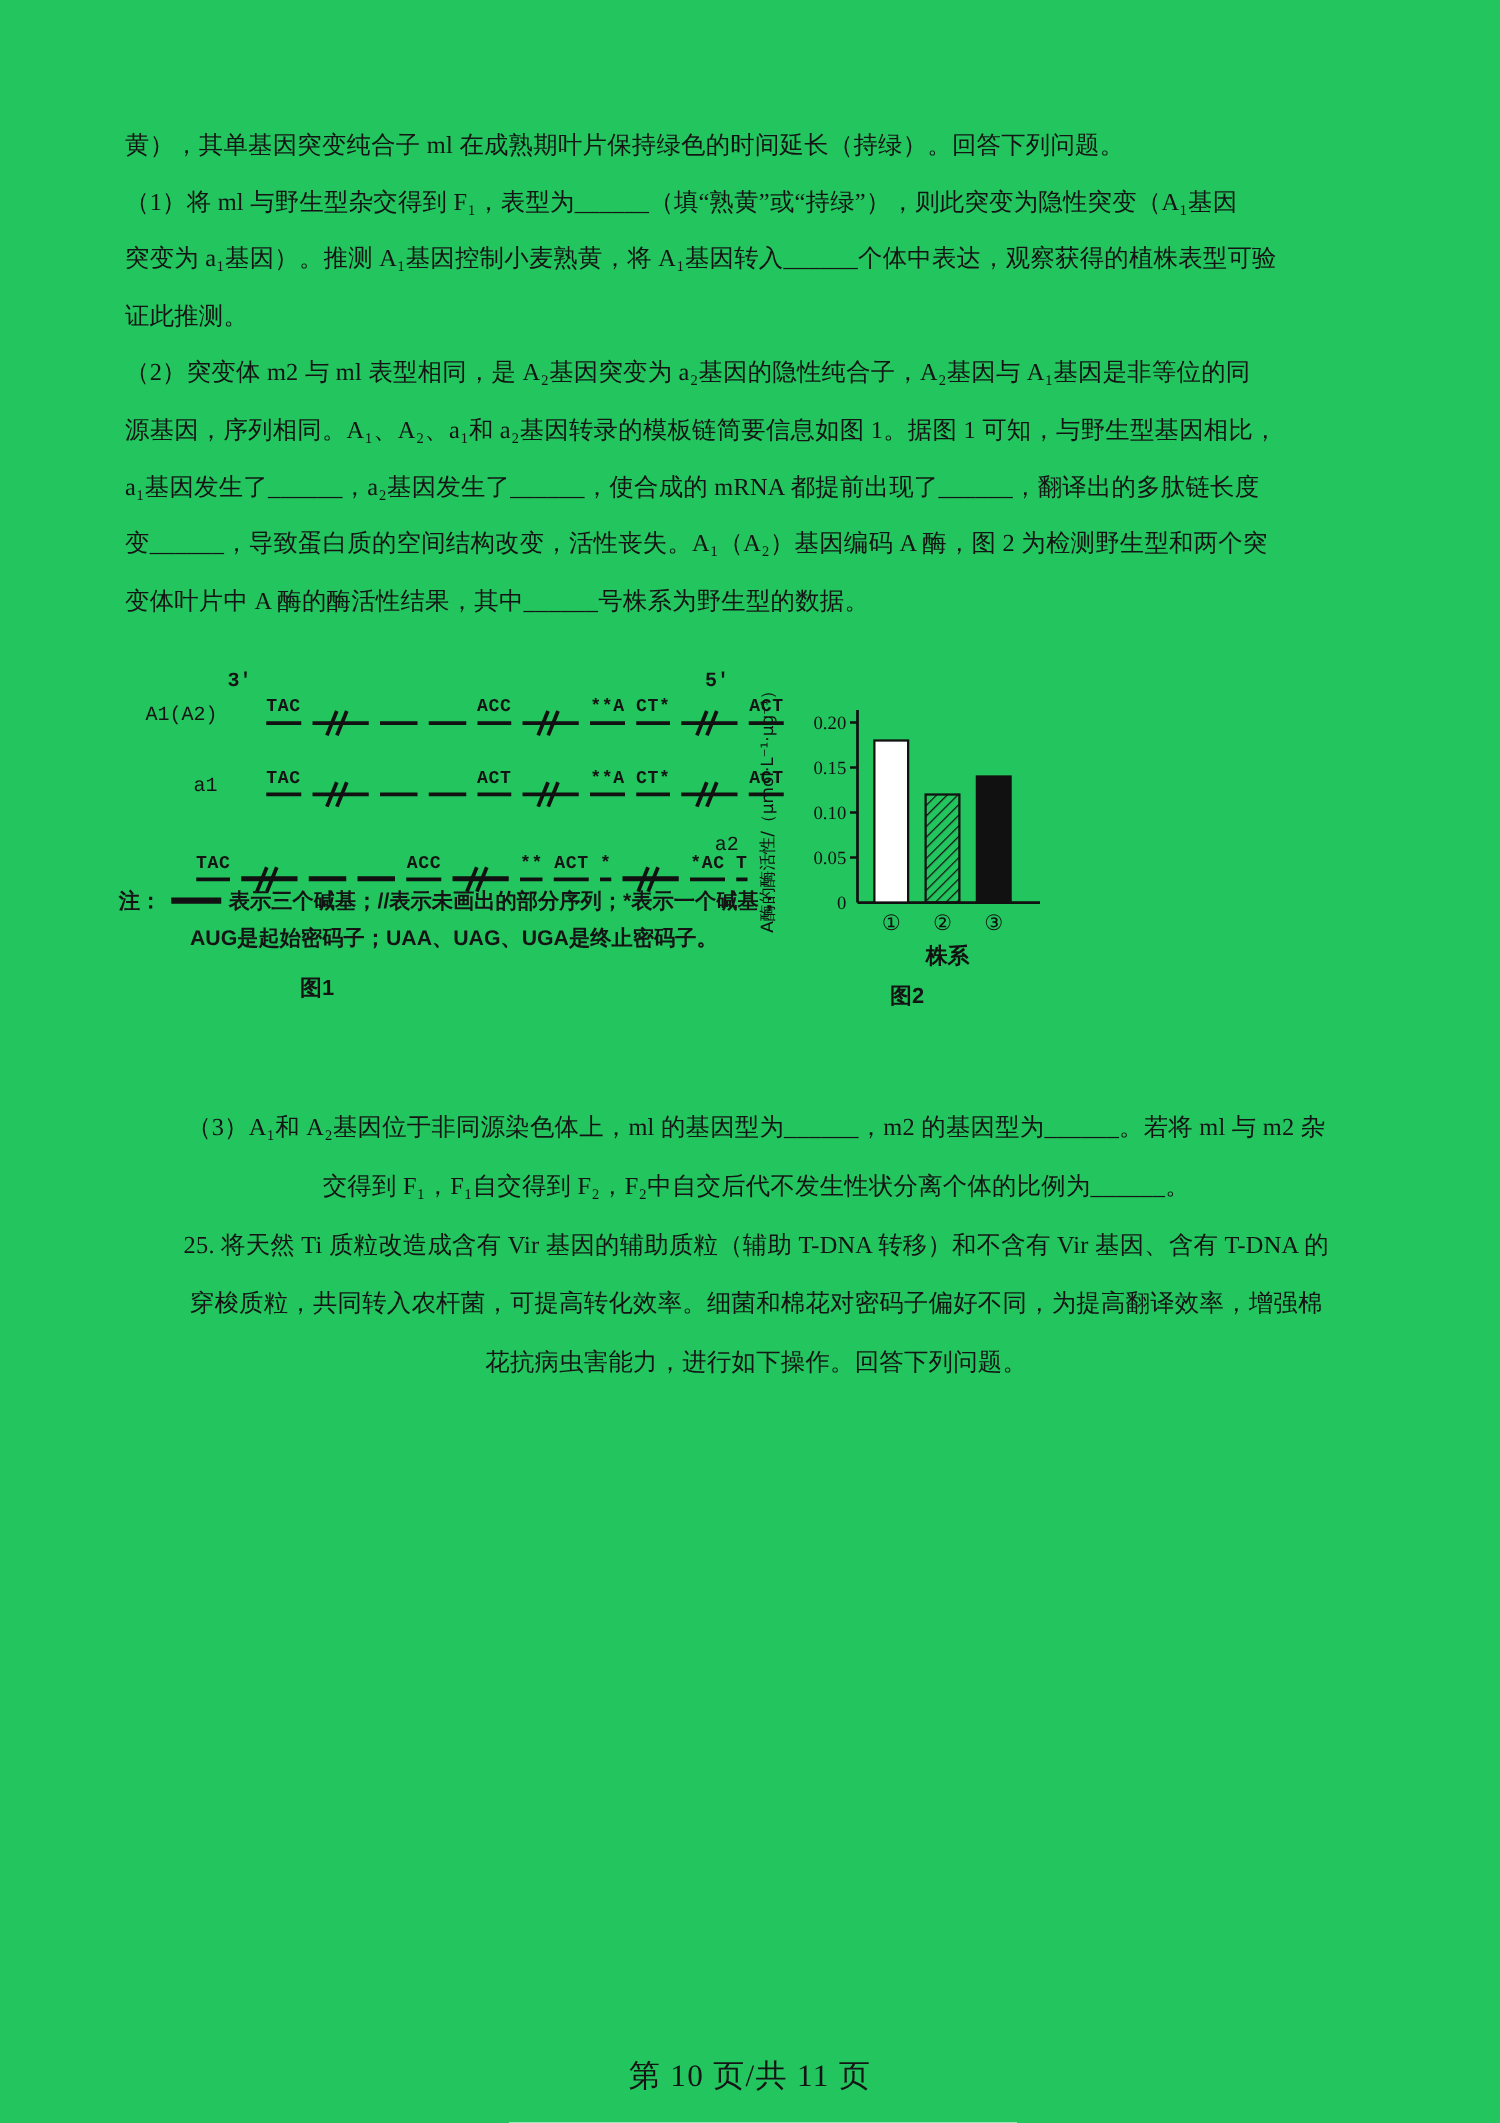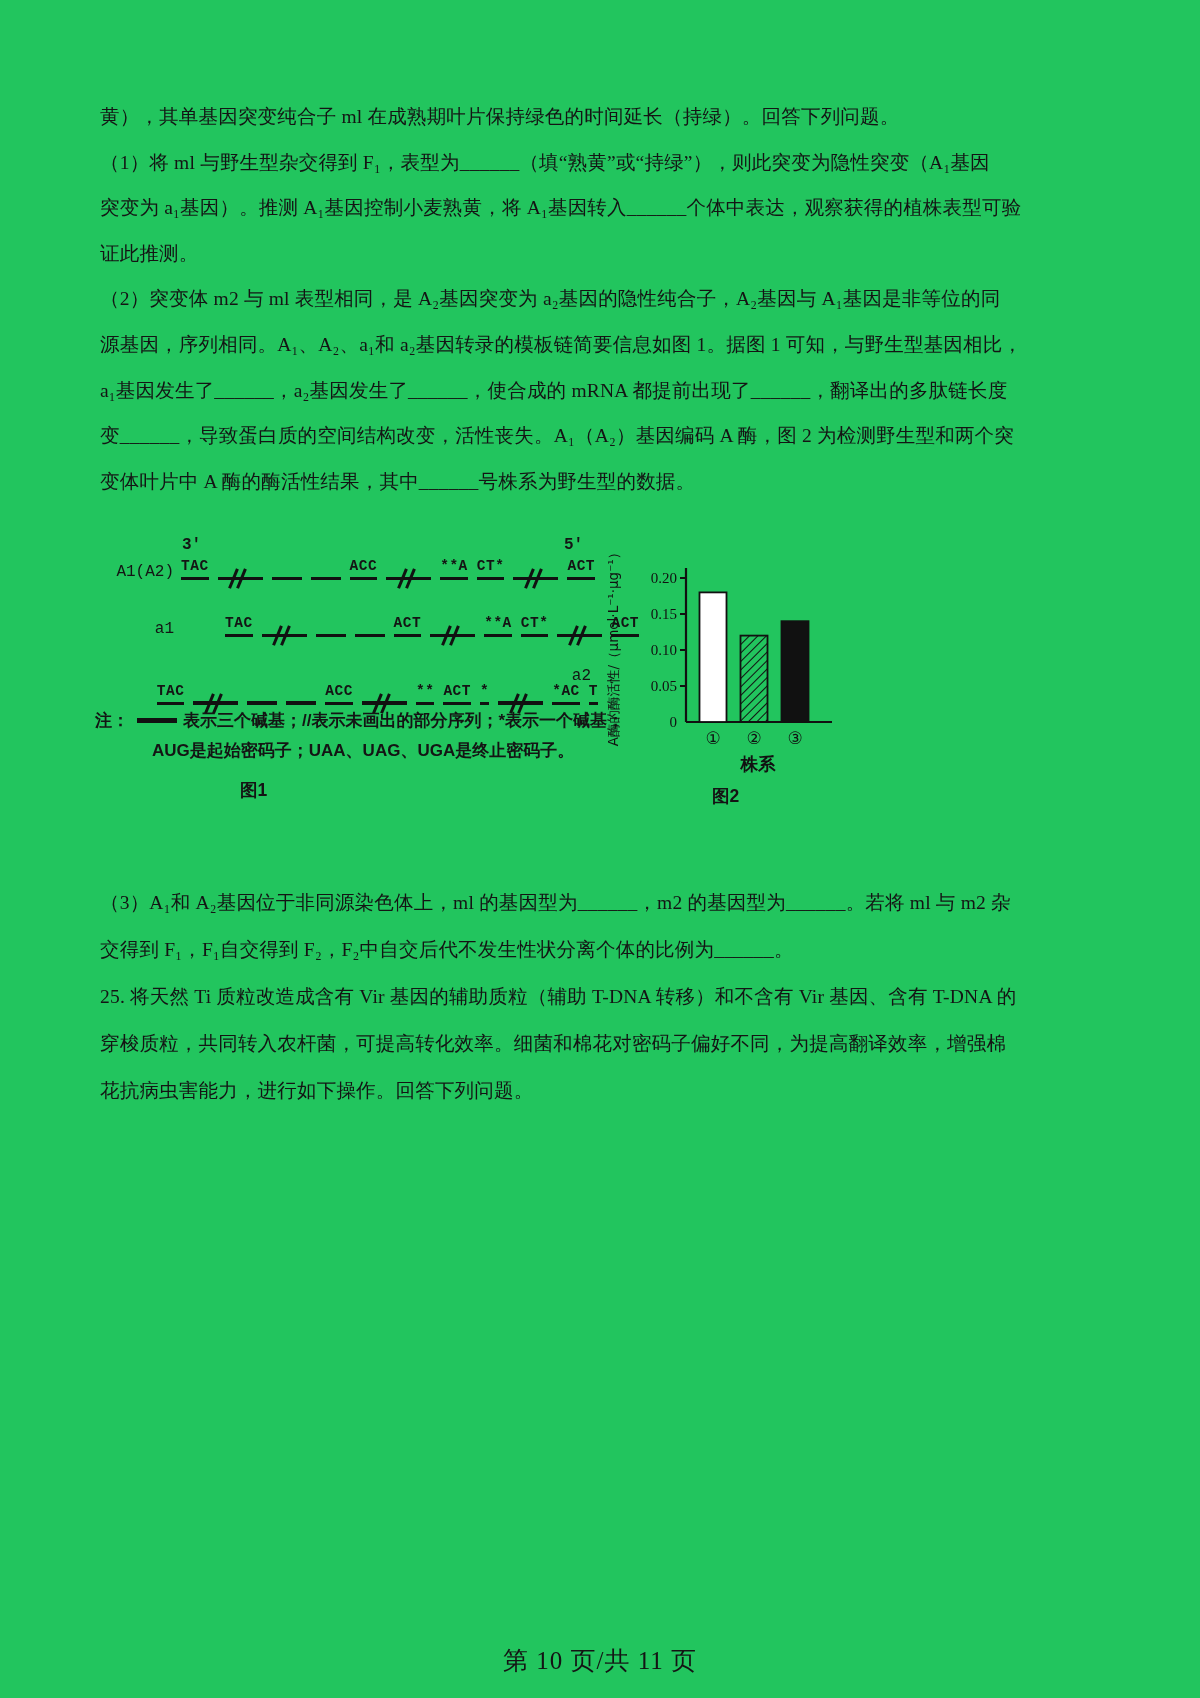--- a/index.html
+++ b/index.html
@@ -2,28 +2,28 @@
 <html><head>
 <meta charset="utf-8">
 <style>
   html,body{margin:0;padding:0;background:#ffffff;}
   .page{position:relative;width:1200px;height:1698px;background:#22c55e;overflow:hidden;
         font-family:"Liberation Serif","DejaVu Serif",serif;color:#141414;}
   
   .tblock{position:absolute;left:100px;width:1010px;}
   .tline{height:45.6px;line-height:45.6px;font-size:19.5px;white-space:nowrap;
          letter-spacing:0.2px;}
-  #block2 .tline{height:47px;line-height:47px;}
+  #block2 .tline{height:47px;line-height:47px;text-align:center;}
   
   .fig1{position:absolute;left:100px;top:536px;width:500px;height:270px;}
   .prime{position:absolute;top:0;font:600 16px "Liberation Mono","DejaVu Sans Mono",monospace;}
   .gene-row{position:absolute;left:0;display:flex;align-items:flex-end;height:24px;}
   .gene-row .rlabel{width:74px;text-align:right;padding-right:7px;flex:0 0 auto;
         font:400 16px "Liberation Mono","DejaVu Sans Mono",monospace;line-height:1;}
-  .gene-row .tokens{flex:1 1 auto;display:flex;align-items:flex-end;gap:9px;}
+  .gene-row .tokens{flex:1 1 auto;display:flex;align-items:flex-end;gap:9px;margin-left:32px;}
   .seq{display:inline-block;font:700 14.5px "Liberation Mono","DejaVu Sans Mono",monospace;
        letter-spacing:0.5px;line-height:1.1;padding-bottom:2px;border-bottom:3.5px solid #111;}
   .dash{width:30px;height:3.5px;background:#111;flex:0 0 auto;}
   .brk{height:3.5px;background:#111;position:relative;flex:1 1 50px;min-width:45px;}
   .brk::before,.brk::after{content:"";position:absolute;width:2.6px;height:21px;
        background:#111;bottom:-9px;transform:rotate(22deg);}
   .brk::before{left:50%;margin-left:-8px;}
   .brk::after{left:50%;margin-left:0px;}
   
   .fig-note{position:absolute;left:-5px;top:176px;width:540px;
@@ -67,21 +67,21 @@
             <span class="dash"></span>
             <span class="dash"></span>
             <span class="seq">ACC</span>
             <span class="brk" style="flex-grow: 1;"></span>
             <span class="seq">**A</span>
             <span class="seq">CT*</span>
             <span class="brk" style="flex-grow: 1;"></span>
             <span class="seq">ACT</span>
           </div>
         </div>
-        <div class="gene-row" style="top: 77px; width: 478px; gap: 44px;">
+        <div class="gene-row" style="top: 77px; width: 478px;">
           <span class="rlabel">a1</span>
           <div class="tokens">
             <span class="seq">TAC</span>
             <span class="brk" style="flex-grow: 2;"></span>
             <span class="dash"></span>
             <span class="dash"></span>
             <span class="seq">ACT</span>
             <span class="brk" style="flex-grow: 1;"></span>
             <span class="seq">**A</span>
             <span class="seq">CT*</span>

